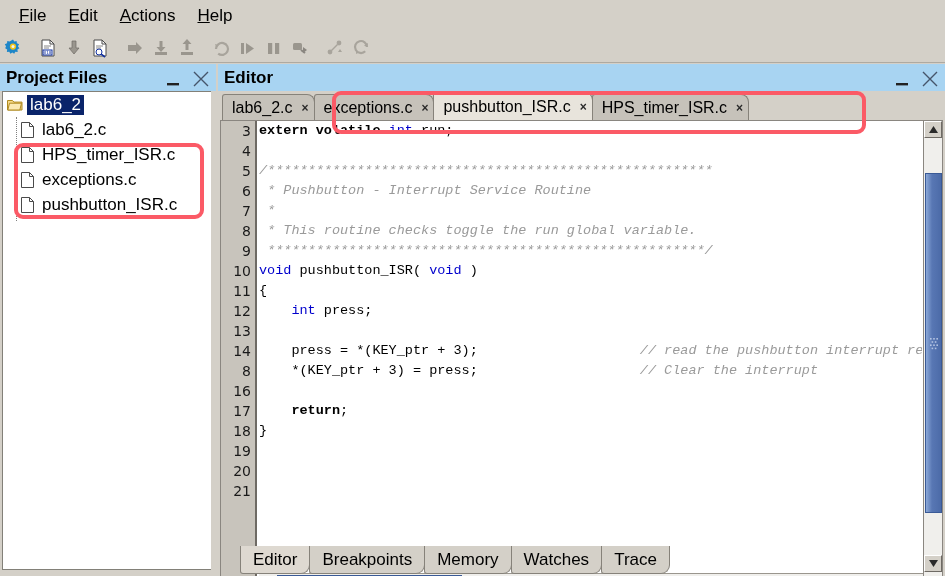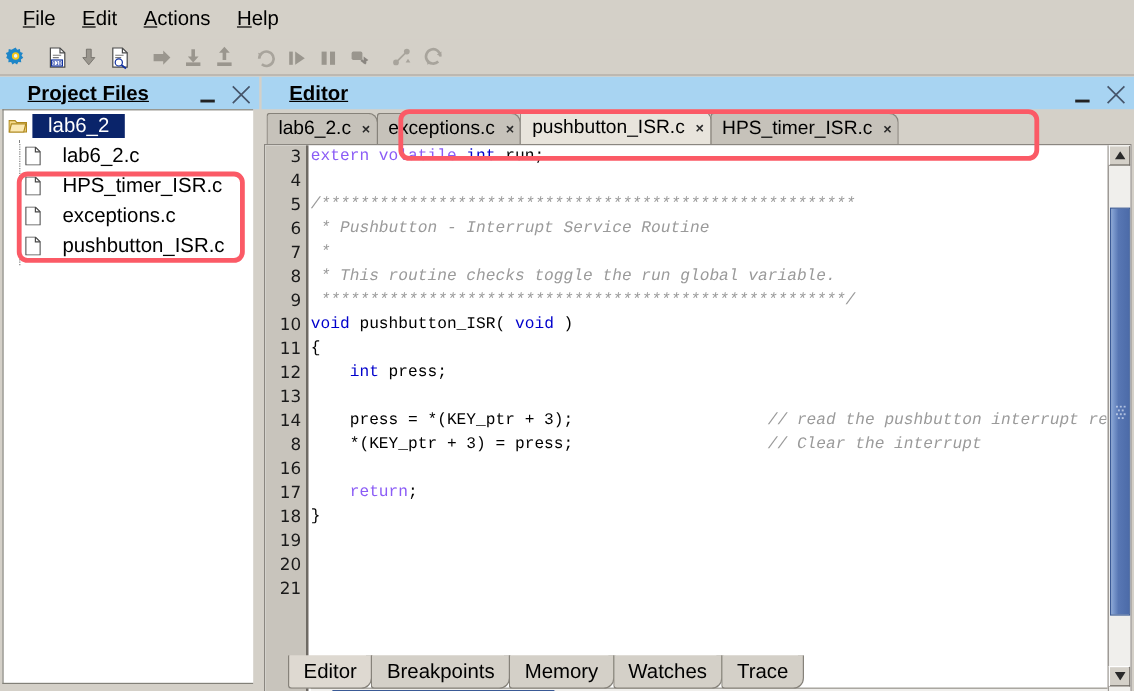--- a/index.html
+++ b/index.html
@@ -48,24 +48,23 @@
   .tb-sep { width: 9px; height: 24px; }
 
   
   .panel-title {
     background: #a8d4f2;
     height: 27px;
     display: flex; align-items: center;
     font-weight: bold;
     font-size: 17px;
     color: #000;
-    padding-left: 23px;
+    padding-left: 6px;
     box-sizing: border-box;
     position: relative;
-    text-decoration: underline;
   }
   .panel-title .win-btns {
     position: absolute; right: 6px; top: 0; bottom: 0;
     display: flex; align-items: center; gap: 10px;
   }
   .wb {
     width: 18px; height: 20px;
     display: flex; align-items: flex-end; justify-content: center;
     color: #3c4a5a;
   }
@@ -86,21 +85,21 @@
   }
   .tree-row {
     display: flex; align-items: center;
     height: 25px;
     padding-left: 4px;
     font-size: 17px;
     color: #000;
     white-space: nowrap;
   }
   .tree-row.child { padding-left: 18px; }
-  .tree-label { padding: 0 13px; }
+  .tree-label { padding: 0 3px; }
   .tree-label.sel {
     background: #0a246a; color: #ffffff;
   }
   .icon-folder { margin-right: 4px; display:flex; }
   .icon-file { margin-right: 5px; display:flex; }
   .tree-guide {
     position: absolute; left: 13px; top: 25px; width: 1px; height: 104px;
     border-left: 1px dotted #808080;
   }
 
@@ -168,21 +167,21 @@
     position: absolute; left: 38px; top: 0; right: 20px; height: 100%;
     overflow: hidden;
   }
   .cline {
     height: 20px; line-height: 20px;
     font-family: "Liberation Mono", monospace;
     font-size: 13.5px;
     white-space: pre;
     color: #000;
   }
-  .kw { color: #8b5cf6; font-weight: normal; }
+  .kw { color: #000000; font-weight: bold; }
   .ty { color: #0000cc; }
   .cm { color: #9a9a9a; font-style: italic; }
 
   
   #vscroll {
     position: absolute; right: 0; top: 0; width: 19px; height: 100%;
     background: #f0efec;
     border-left: 1px solid #8a8680;
     box-sizing: border-box;
   }

